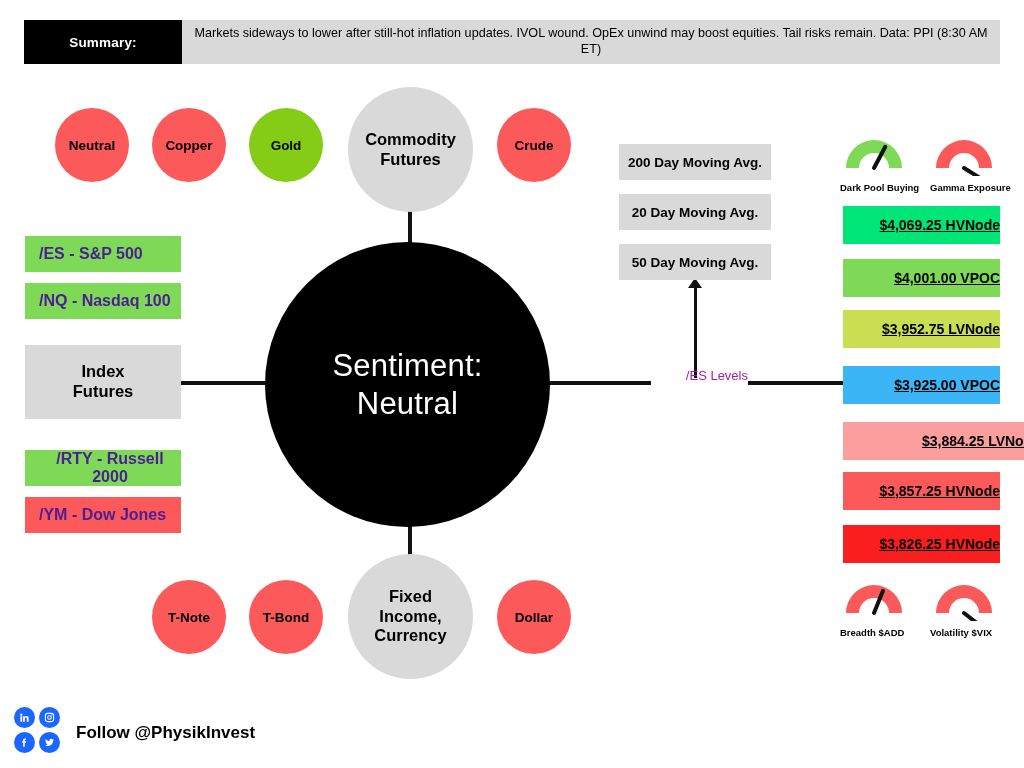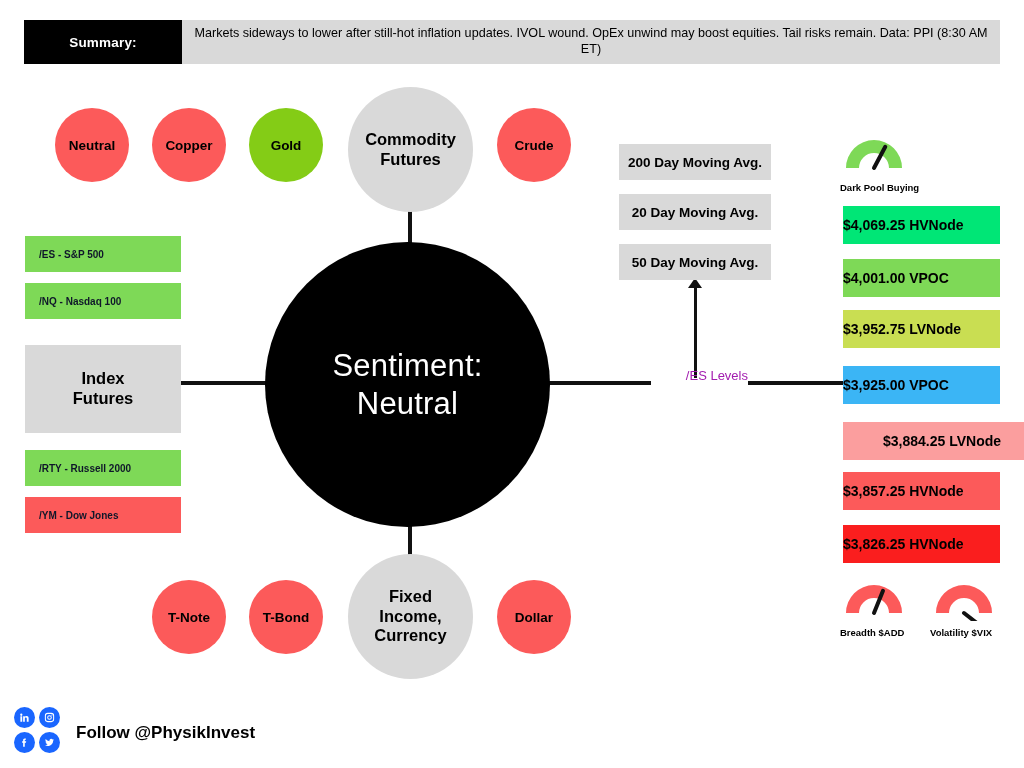--- a/index.html
+++ b/index.html
@@ -62,46 +62,46 @@
     width:74px;height:74px;border-radius:50%;
     background:#fc5a5a;color:#000000;
     display:flex;align-items:center;justify-content:center;text-align:center;
     font-size:13.5px;font-weight:bold;z-index:4;
   }
 
   
   .idx-label{
     width:156px;height:36px;display:flex;align-items:center;
     padding-left:14px;box-sizing:border-box;
-    font-size:10px;font-weight:bold;color:#0f172a;z-index:3;
+    font-size:16px;font-weight:bold;color:#4c1d95;z-index:3;text-align:center;
   }
   #idx-hub{
-    left:25px;top:345px;width:156px;height:88px;background:#d9d9d9;
+    left:25px;top:345px;width:156px;height:74px;background:#d9d9d9;
     display:flex;align-items:center;justify-content:center;text-align:center;
     font-size:16.5px;font-weight:bold;line-height:1.2;color:#000;z-index:3;
   }
 
   
   .ma-box{
     width:152px;height:36px;background:#d9d9d9;color:#000000;
     display:flex;align-items:center;justify-content:center;
     font-size:13.5px;font-weight:bold;z-index:3;
   }
 
   
   #es-levels-label{
     left:651px;top:368px;width:97px;text-align:right;
     font-size:13px;font-weight:400;color:#a21caf;z-index:3;
   }
 
   
   .lvl-box{
     left:843px;width:157px;height:38px;
-    display:flex;align-items:center;justify-content:flex-start;
-    font-size:14px;font-weight:bold;color:#000000;z-index:3;
+    display:flex;align-items:center;justify-content:flex-end;
+    font-size:14px;font-weight:bold;color:#000000;z-index:3;text-decoration:underline;
   }
 
   
   .gauge-group{display:flex;flex-direction:column;align-items:flex-start;width:84px;}
   .gauge-caption{font-size:9.5px;font-weight:bold;color:#000;margin-top:2px;text-align:center;white-space:nowrap;}
 
   
   #social-grid{left:14px;top:707px;width:50px;display:flex;flex-wrap:wrap;gap:4px;}
   .social-icon{
     width:21px;height:21px;border-radius:50%;background:#1a66ff;
@@ -224,20 +224,28 @@
 
 <div class="abs" id="gauges-top" style="left:840px;top:138px;display:flex;gap:6px;">
     <div class="gauge-group">
       <div><svg width="68" height="38" viewBox="0 0 68 38">
     <path d="M 6 29.999999999999996 A 28 28 0 0 1 62 30
                L 49 30 A 15 15 0 0 0 19 29.999999999999996 Z" fill="#7ed957"></path>
     <line x1="34" y1="30" x2="45.26731750686138" y2="8.809257771385756" stroke="#111" stroke-width="4" stroke-linecap="round"></line>
   </svg></div>
       <div class="gauge-caption">Dark Pool Buying</div>
     </div>
+    <div class="gauge-group">
+      <div><svg width="68" height="38" viewBox="0 0 68 38">
+    <path d="M 6 29.999999999999996 A 28 28 0 0 1 62 30
+               L 49 30 A 15 15 0 0 0 19 29.999999999999996 Z" fill="#fc5a5a"></path>
+    <line x1="34" y1="30" x2="54.353154307754224" y2="42.71806234159692" stroke="#111" stroke-width="4" stroke-linecap="round"></line>
+  </svg></div>
+      <div class="gauge-caption">Gamma Exposure</div>
+    </div>
   </div>
 <div class="abs" id="gauges-bottom" style="left:840px;top:583px;display:flex;gap:6px;">
     <div class="gauge-group">
       <div><svg width="68" height="38" viewBox="0 0 68 38">
     <path d="M 6 29.999999999999996 A 28 28 0 0 1 62 30
                L 49 30 A 15 15 0 0 0 19 29.999999999999996 Z" fill="#fc5a5a"></path>
     <line x1="34" y1="30" x2="42.99055824198189" y2="7.747587490397102" stroke="#111" stroke-width="4" stroke-linecap="round"></line>
   </svg></div>
       <div class="gauge-caption">Breadth $ADD</div>
     </div>

